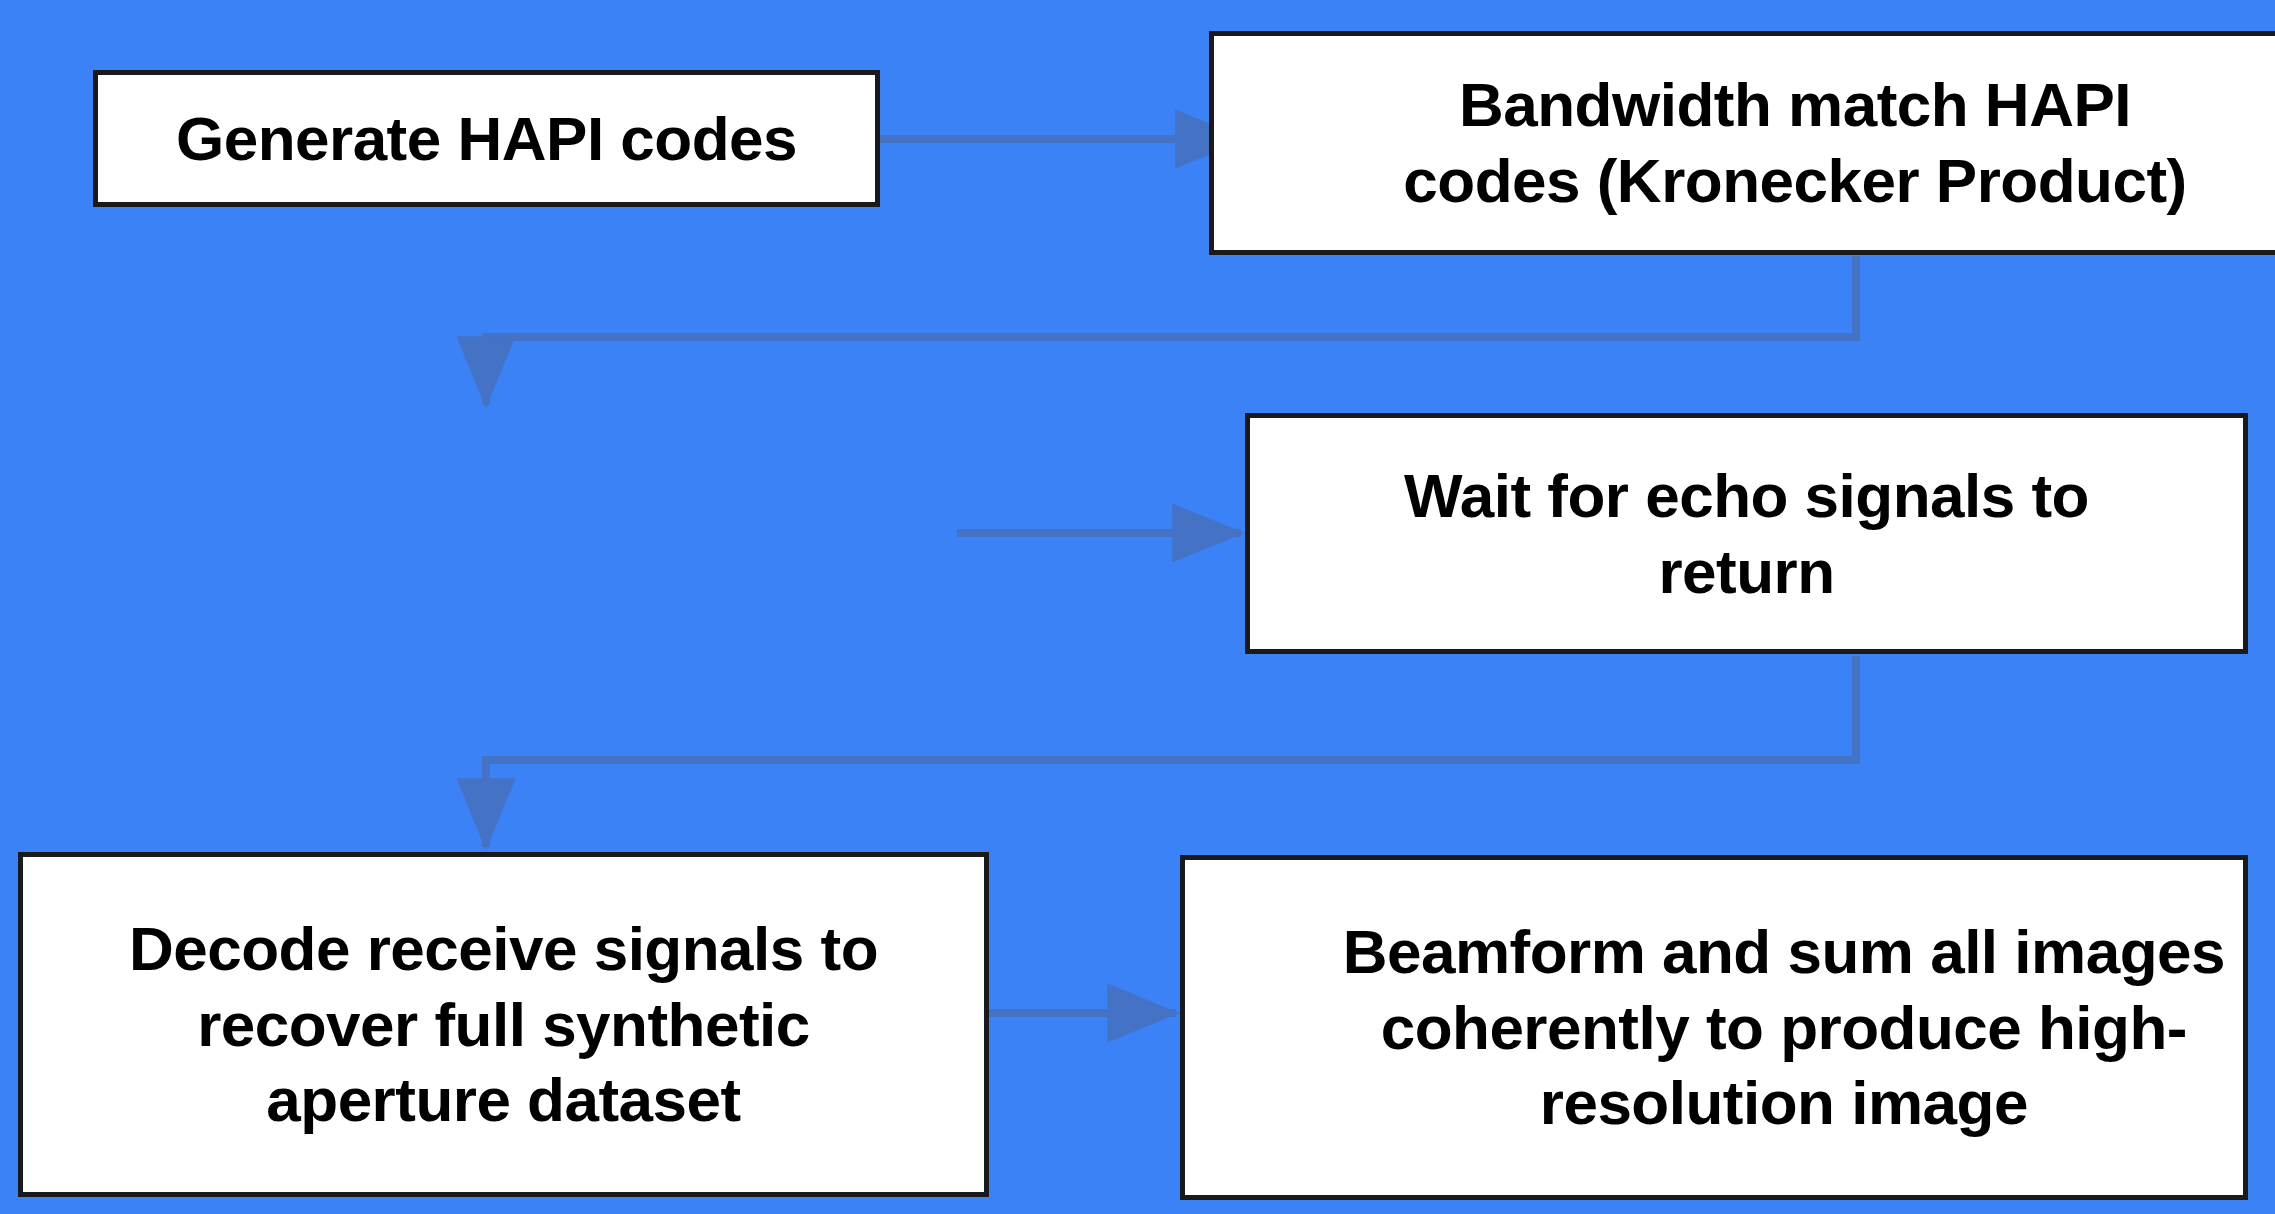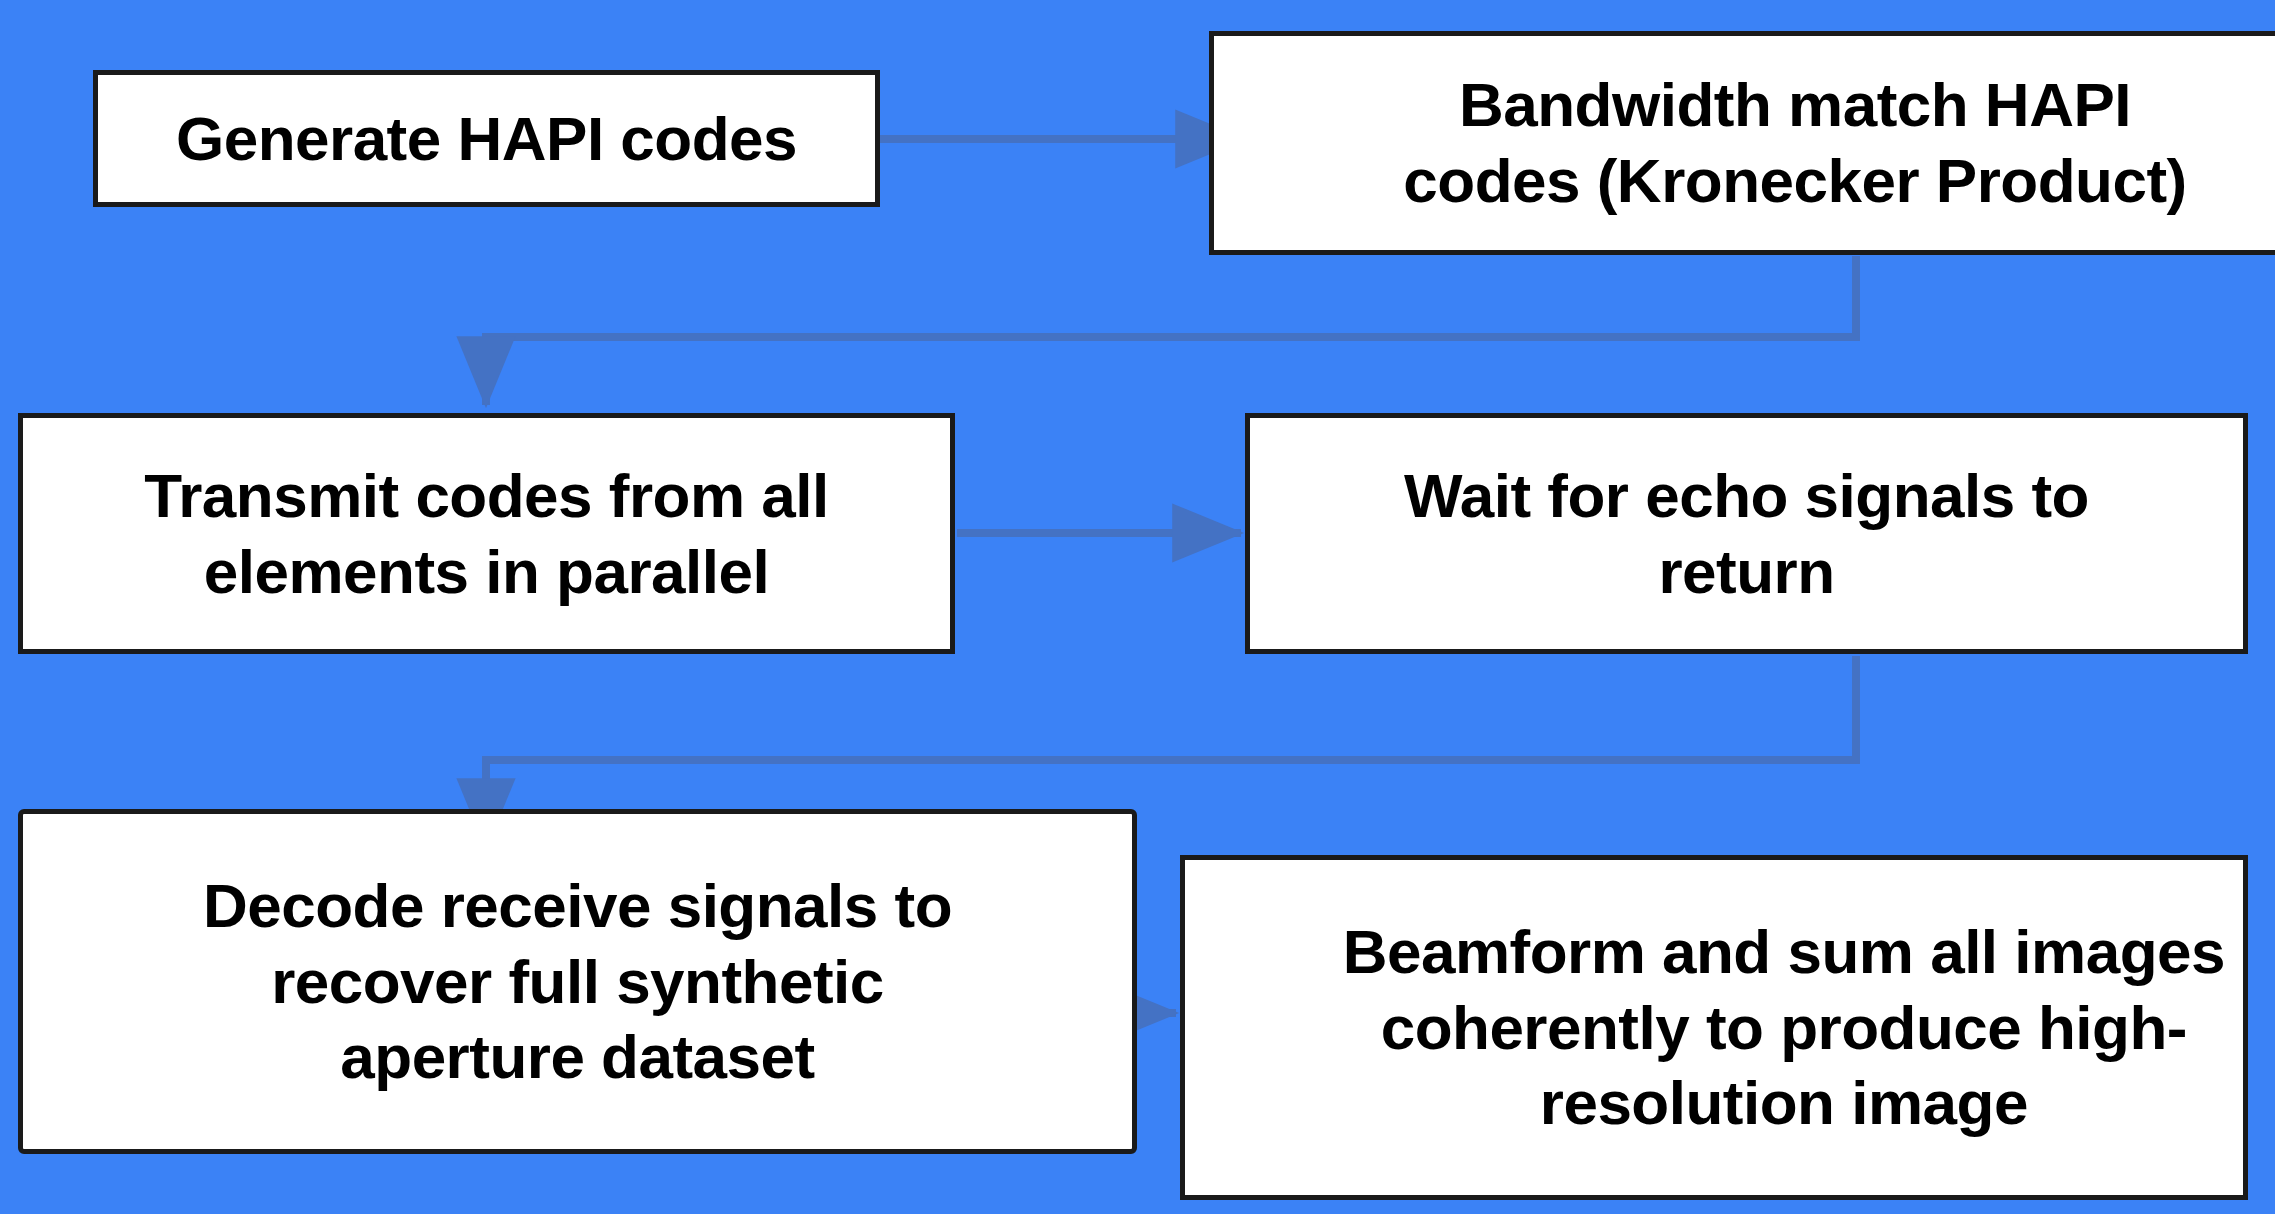--- a/index.html
+++ b/index.html
@@ -36,21 +36,21 @@
     font-size: 62px;
     line-height: 1.22;
     letter-spacing: -0.5px;
     white-space: pre-line;
   }
   
   #box-generate  { left: 93px;   top: 70px;   width: 787px;  height: 137px; }
   #box-bandwidth { left: 1209px; top: 31px;   width: 1142px; height: 224px; padding-left: 48px; }
   #box-transmit  { left: 18px;   top: 413px;  width: 937px;  height: 241px; }
   #box-wait      { left: 1245px; top: 413px;  width: 1003px; height: 241px; }
-  #box-decode    { left: 18px;   top: 809px;  width: 1119px;  height: 345px; border-radius: 6px; }
+  #box-decode    { left: 18px;   top: 852px;  width: 971px;  height: 345px; }
   #box-beamform  { left: 1180px; top: 855px;  width: 1068px; height: 345px; justify-content: flex-end; }
 
   #connectors {
     position: absolute;
     left: 0;
     top: 0;
     width: 2275px;
     height: 1214px;
     pointer-events: none;
   }
@@ -83,24 +83,20 @@
 
   <div class="flow-box" id="box-generate">
     <span class="box-label">Generate HAPI codes</span>
   </div>
 
   <div class="flow-box" id="box-bandwidth">
     <span class="box-label">Bandwidth match HAPI
 codes (Kronecker Product)</span>
   </div>
 
-  <div class="flow-box" id="box-transmit">
-    <span class="box-label">Transmit codes from all
-elements in parallel</span>
-  </div>
 
   <div class="flow-box" id="box-wait">
     <span class="box-label">Wait for echo signals to
 return</span>
   </div>
 
   <div class="flow-box" id="box-decode">
     <span class="box-label">Decode receive signals to
 recover full synthetic
 aperture dataset</span>

